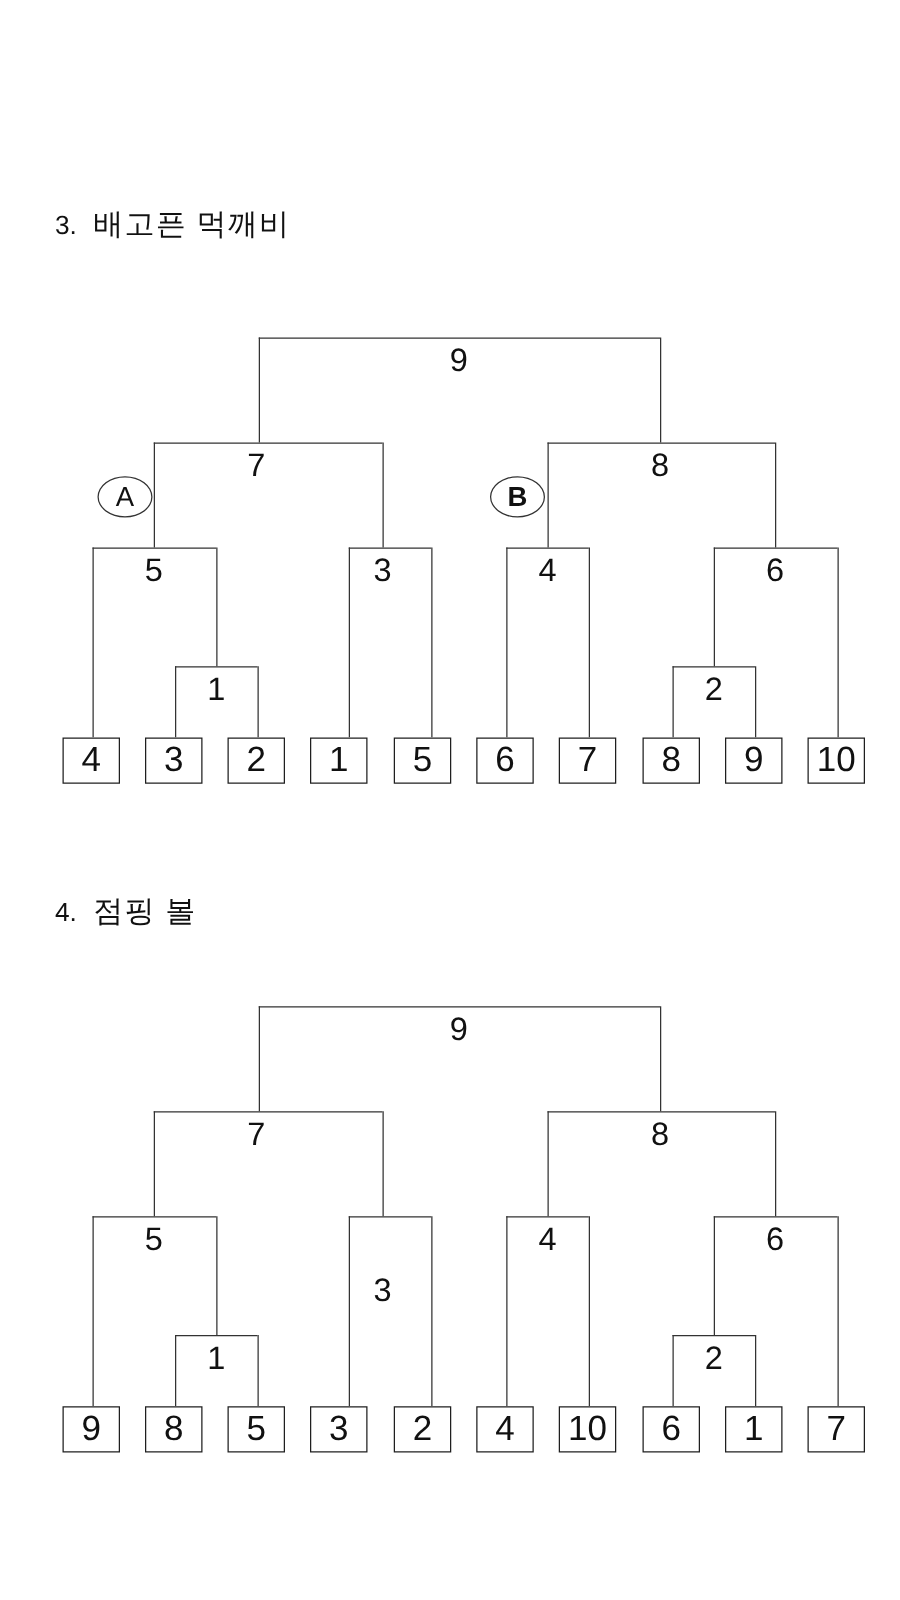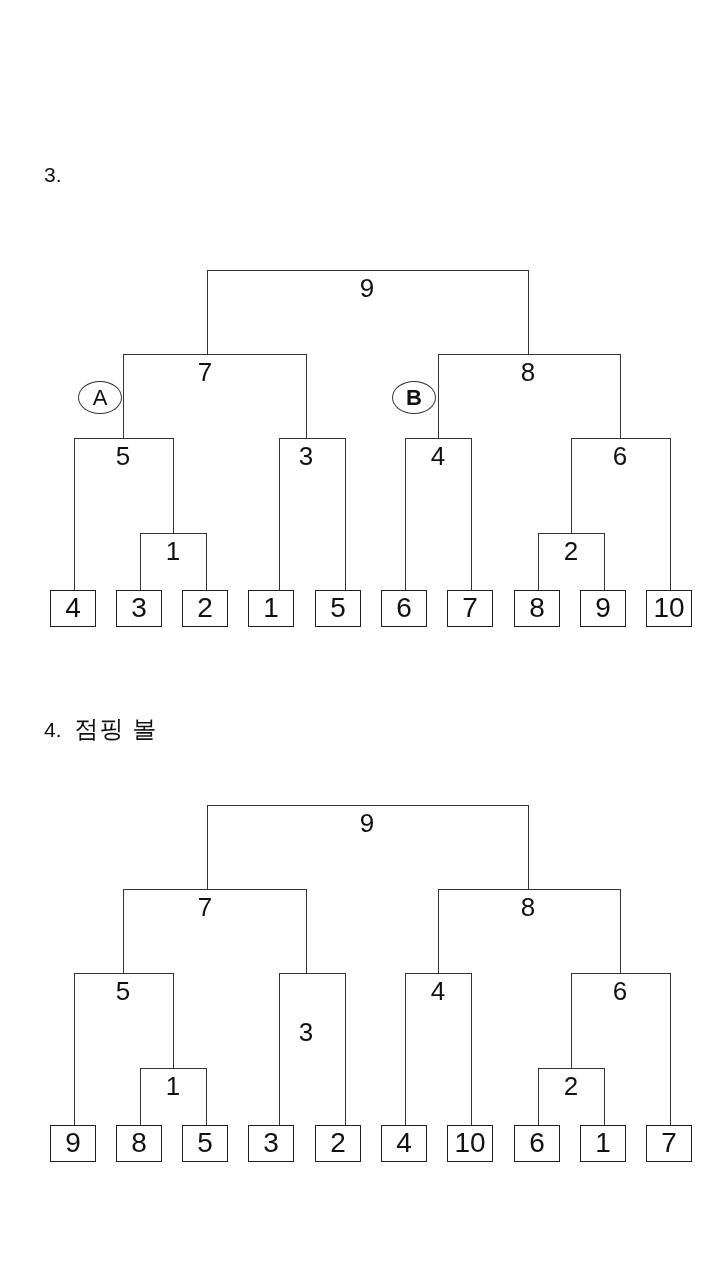--- a/index.html
+++ b/index.html
@@ -18,20 +18,21 @@
           text-align:center;font-size:22px;line-height:31px;background:#fff;}
   .marker.bold{font-weight:bold;}
 </style>
 </head>
 <body>
 
 <div class="page">
 
   <div class="heading" style="top:163px">
     <span class="num">3.</span>
+    <span class="ttl">배고픈 먹깨비</span>
   </div>
 
   <div class="bracket" style="top:260px">
 
     <i class="hl" style="left:207px;top:10px;width:321px"></i>
     <i class="vl" style="left:207px;top:10px;height:84px"></i>
     <i class="vl" style="left:528px;top:10px;height:84px"></i>
     <i class="hl" style="left:123px;top:94px;width:183px"></i>
     <i class="vl" style="left:123px;top:94px;height:84px"></i>
     <i class="vl" style="left:306px;top:94px;height:84px"></i>

